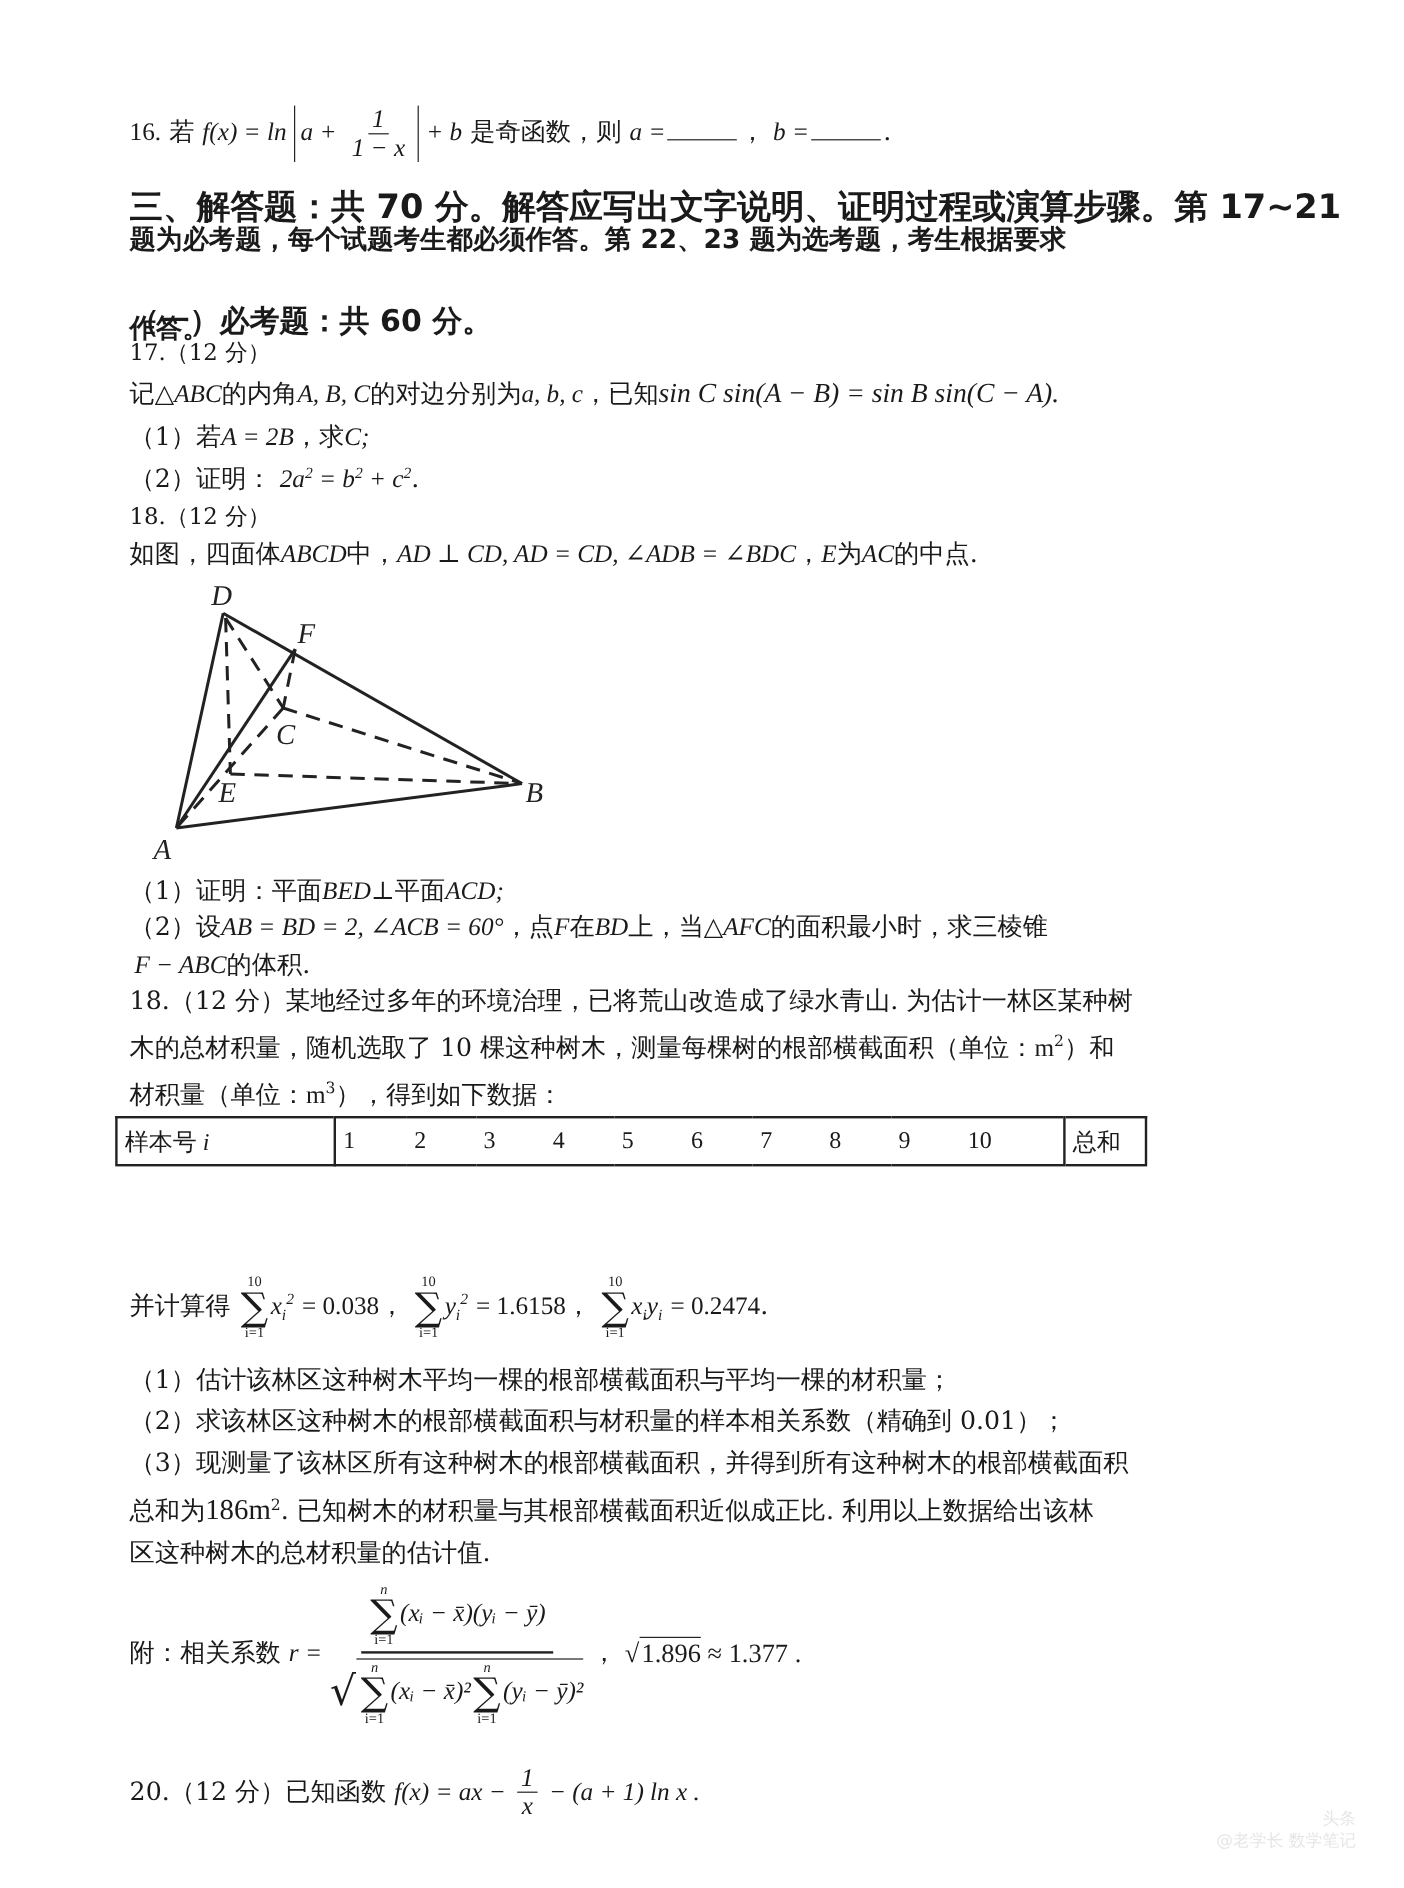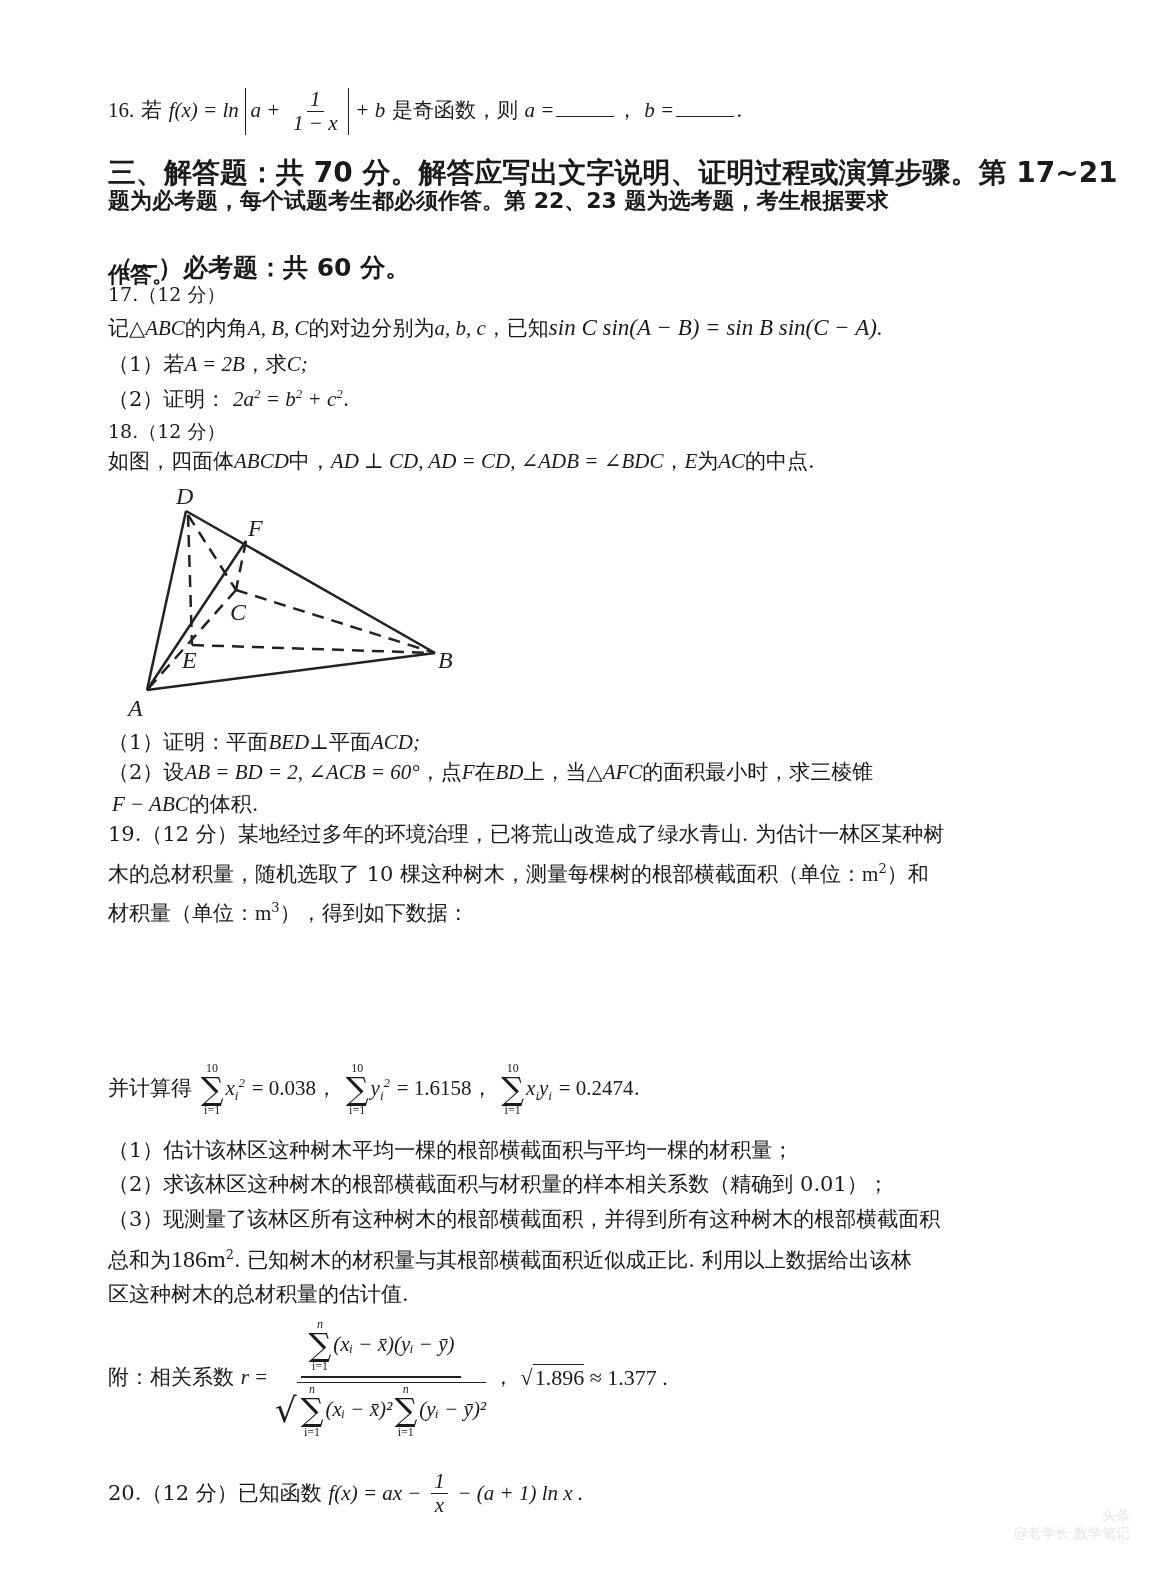--- a/index.html
+++ b/index.html
@@ -109,30 +109,44 @@
 <div class="line" style="top:730px;">
   <span>（1）证明：平面</span><span class="math">BED</span><span>⊥</span><span>平面</span><span class="math">ACD;</span>
 </div>
 <div class="line" style="top:760px;">
   <span>（2）设</span><span class="math">AB = BD = 2, ∠ACB = 60°</span><span>，点</span><span class="math">F</span><span>在</span><span class="math">BD</span><span>上，当</span><span class="math">△AFC</span><span>的面积最小时，求三棱锥</span>
 </div>
 <div class="line" style="top:792px;left:112px;">
   <span class="math">F − ABC</span><span>的体积.</span>
 </div>
 
-<div class="line" style="top:822px;">19.（12 分）某地经过多年的环境治理，已将荒山改造成了绿水青山. 为估计一林区某种树</div>
+<div class="line" style="top:822px;">18.（12 分）某地经过多年的环境治理，已将荒山改造成了绿水青山. 为估计一林区某种树</div>
 <div class="line" style="top:861px;">
   <span>木的总材积量，随机选取了 10 棵这种树木，测量每棵树的根部横截面积（单位：</span><span class="mr">m</span><sup>2</sup><span>）和</span>
 </div>
 <div class="line" style="top:900px;">
   <span>材积量（单位：</span><span class="mr">m</span><sup>3</sup><span>），得到如下数据：</span>
 </div>
 
 <table class="data">
   <tbody>
+      <tr class="head">
+    <td class="label"><span>样本号</span> <span class="math">i</span></td>
+    <td>1</td>
+    <td>2</td>
+    <td>3</td>
+    <td>4</td>
+    <td>5</td>
+    <td>6</td>
+    <td>7</td>
+    <td>8</td>
+    <td>9</td>
+    <td>10</td>
+    <td class="sum">总和</td>
+  </tr>
 </tbody>
   </table>
 
 <div class="line" style="top:1062px;">
   <span>并计算得</span>
   <span class="big-sum">
       <span class="lim">10</span>
       <span class="sig">∑</span>
       <span class="lim">i=1</span>
     </span><span class="math">x<sub>i</sub><sup>2</sup></span> <span class="mr">= 0.038</span><span>，</span>

